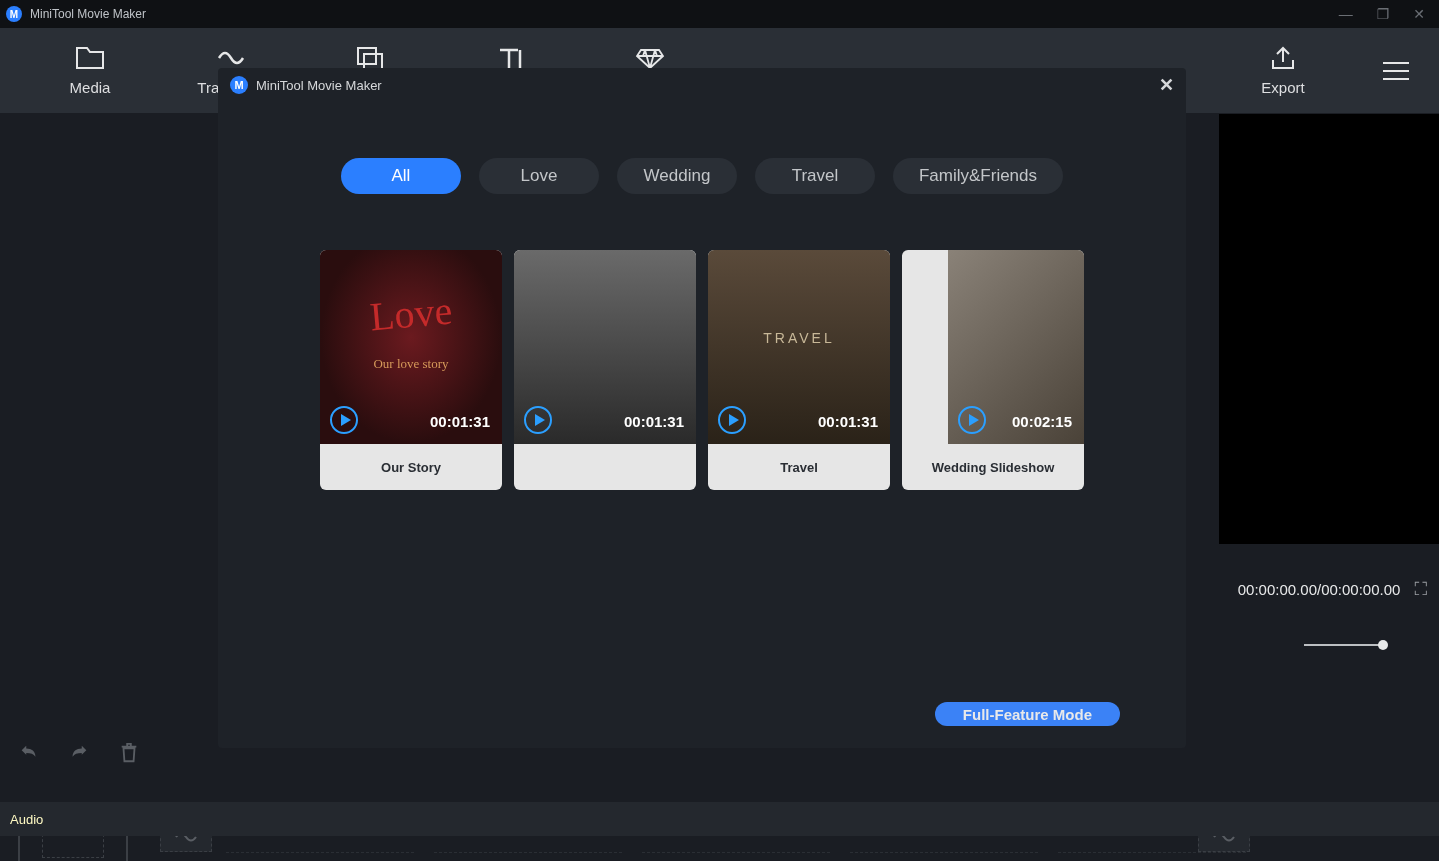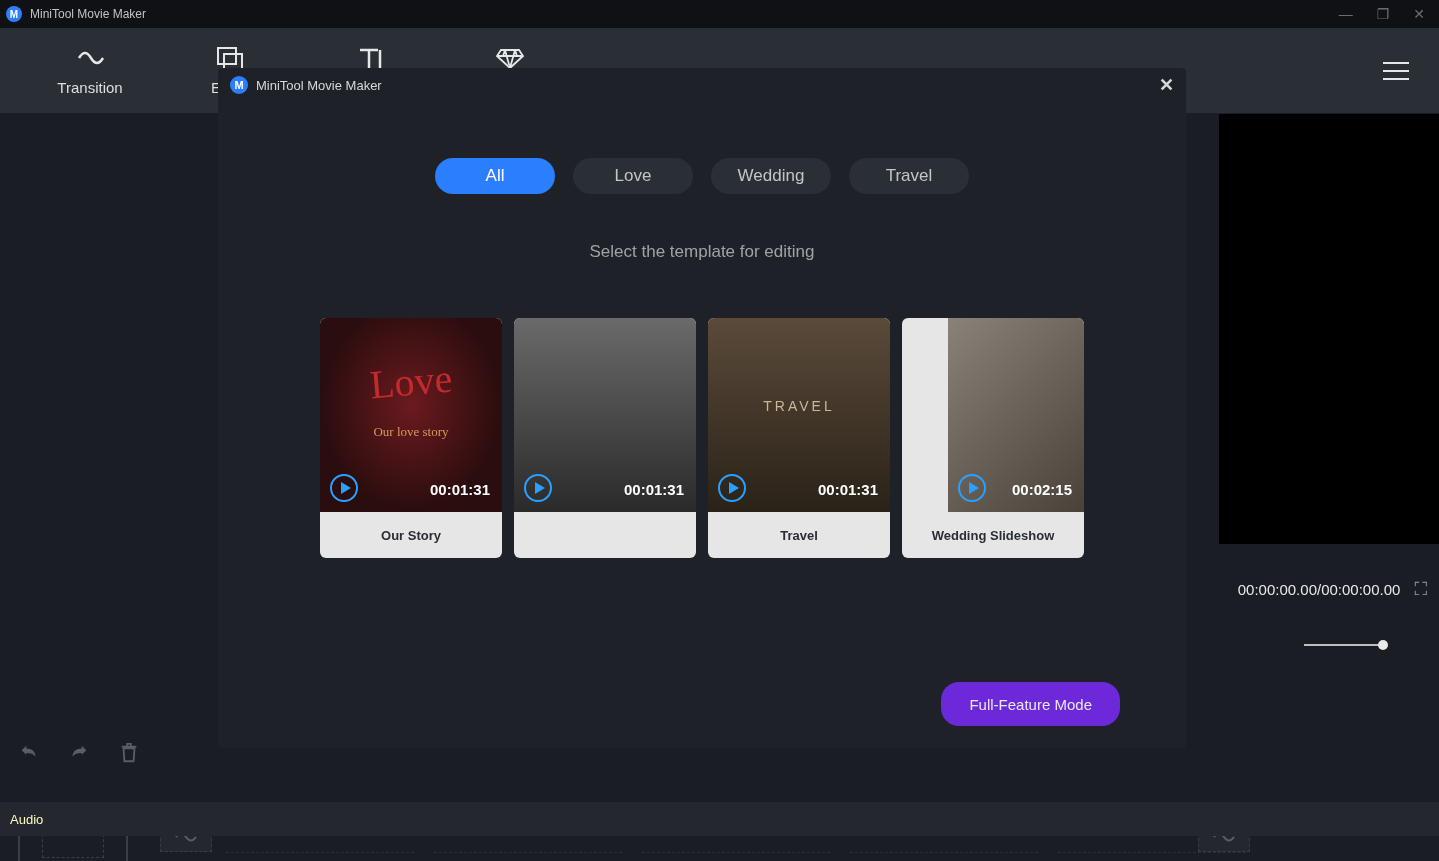--- a/index.html
+++ b/index.html
@@ -60,41 +60,49 @@
 .template-thumb.travel { background: linear-gradient(180deg, #5a4a3a 0%, #2a2218 100%); }
 .template-thumb.wedding { background: linear-gradient(135deg, #8a8278 0%, #4a4238 100%); margin-left: 46px; }
 .love-text { position: absolute; top: 40px; left: 0; right: 0; text-align: center; font-family: cursive; color: #c42a2a; font-size: 40px; transform: rotate(-5deg); }
 .love-sub { position: absolute; top: 106px; left: 0; right: 0; text-align: center; font-family: cursive; color: #d69a5a; font-size: 13px; }
 .travel-text { position: absolute; top: 80px; left: 0; right: 0; text-align: center; color: #c8b898; font-size: 14px; letter-spacing: 3px; }
 .play-badge { position: absolute; bottom: 10px; left: 10px; width: 28px; height: 28px; border-radius: 50%; border: 2px solid #2b9fff; display: flex; align-items: center; justify-content: center; }
 .play-badge::after { content: ""; border-left: 10px solid #2b9fff; border-top: 6px solid transparent; border-bottom: 6px solid transparent; margin-left: 3px; }
 .duration { position: absolute; bottom: 14px; right: 12px; color: #fff; font-size: 15px; font-weight: bold; }
 .template-label { height: 46px; display: flex; align-items: center; justify-content: center; font-size: 13px; color: #2a2e34; font-weight: 600; }
 
-.full-feature { position: absolute; bottom: 22px; right: 66px; height: 44px; padding: 0 28px; border-radius: 18px; background: #6d28d9; color: #e8e9ea; font-size: 15px; font-weight: 400; border: none; cursor: pointer; }
+.full-feature { position: absolute; bottom: 22px; right: 66px; height: 24px; padding: 0 28px; border-radius: 18px; background: #3b82f6; color: #e8e9ea; font-size: 15px; font-weight: 700; border: none; cursor: pointer; }
 
 svg { display: block; }
 </style>
 </head>
 <body>
 
 <div class="title-bar">
   <span class="app-logo">M</span>
   <span class="app-title">MiniTool Movie Maker</span>
   <div class="win-controls">
     <span class="win-btn">—</span>
     <span class="win-btn">❐</span>
     <span class="win-btn">✕</span>
   </div>
 </div>
 
 <div class="toolbar">
   <div class="tool-item">
     <div class="tool-icon">
       <svg width="30" height="24" viewBox="0 0 30 24">
+          <path d="M2 2h10l3 4h13v16H2z" fill="none" stroke="#e6e7e8" stroke-width="2"></path>
+        </svg>
+    </div>
+    <span class="tool-label">Media</span>
+  </div>
+  <div class="tool-item">
+    <div class="tool-icon">
+      <svg width="30" height="24" viewBox="0 0 30 24">
           <path d="M4 12 Q10 2 16 12 Q22 22 28 12" fill="none" stroke="#e6e7e8" stroke-width="2.5"></path>
         </svg>
     </div>
     <span class="tool-label">Transition</span>
   </div>
   <div class="tool-item">
     <div class="tool-icon">
       <svg width="28" height="24" viewBox="0 0 28 24">
           <rect x="2" y="2" width="18" height="16" fill="none" stroke="#e6e7e8" stroke-width="2"></rect>
           <rect x="8" y="8" width="18" height="16" fill="none" stroke="#e6e7e8" stroke-width="2"></rect>
@@ -112,20 +120,28 @@
   </div>
   <div class="tool-item">
     <div class="tool-icon">
       <svg width="30" height="24" viewBox="0 0 30 24">
           <path d="M6 4h18l4 6-13 12L2 10z M2 10h26 M10 4l-2 6 M20 4l2 6 M15 22l-5-18 M15 22l5-18" fill="none" stroke="#e6e7e8" stroke-width="1.8"></path>
         </svg>
     </div>
     <span class="tool-label">Motion</span>
   </div>
   <div class="toolbar-spacer"></div>
+  <div class="tool-item">
+    <div class="tool-icon">
+      <svg width="26" height="24" viewBox="0 0 26 24">
+          <path d="M13 16V2M7 8l6-6 6 6M3 14v8h20v-8" fill="none" stroke="#e6e7e8" stroke-width="2"></path>
+        </svg>
+    </div>
+    <span class="tool-label">Export</span>
+  </div>
   <div class="hamburger">
       <span></span>
       <span></span>
       <span></span>
     </div>
 </div>
 
 <div class="main-bg">
   <div class="preview-pane"></div>
   <div class="time-row">
@@ -177,23 +193,23 @@
     <span class="modal-logo">M</span>
     <span class="modal-title">MiniTool Movie Maker</span>
     <span class="modal-close">✕</span>
   </div>
 
   <div class="cat-row">
     <button class="cat-btn active">All</button>
     <button class="cat-btn">Love</button>
     <button class="cat-btn">Wedding</button>
     <button class="cat-btn">Travel</button>
-  </div>
-
-  <div class="modal-sub">Select the template for editing</div>
+    <button class="cat-btn">Family&amp;Friends</button>
+  </div>
+
 
   <div class="template-grid">
     <div class="template-card">
       <div class="template-thumb love">
         <div class="love-text">Love</div>
         <div class="love-sub">Our love story</div>
         <div class="play-badge"></div>
         <div class="duration">00:01:31</div>
       </div>
       <div class="template-label">Our Story</div>

